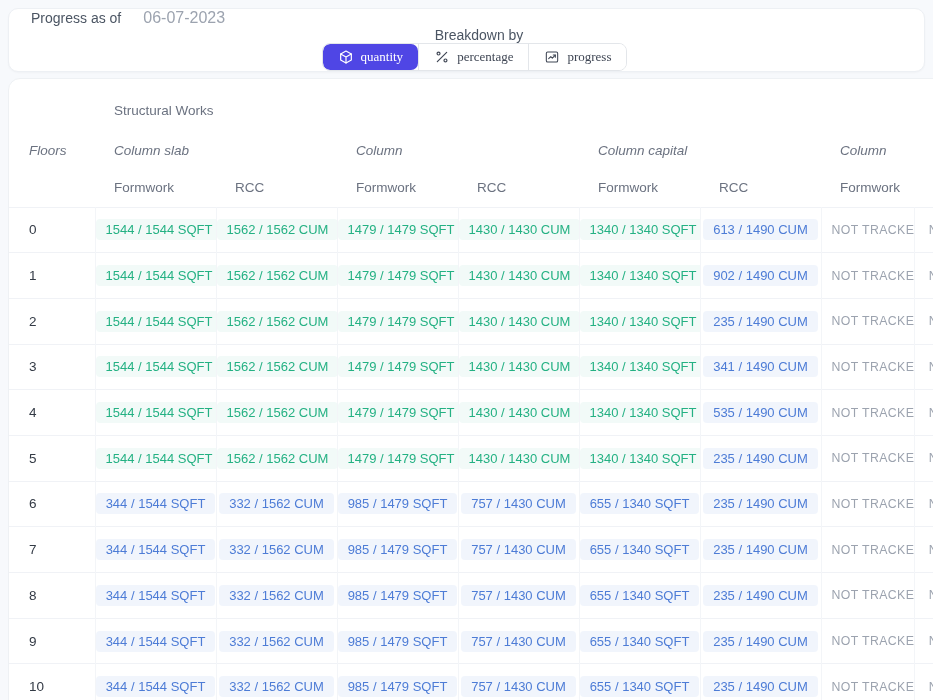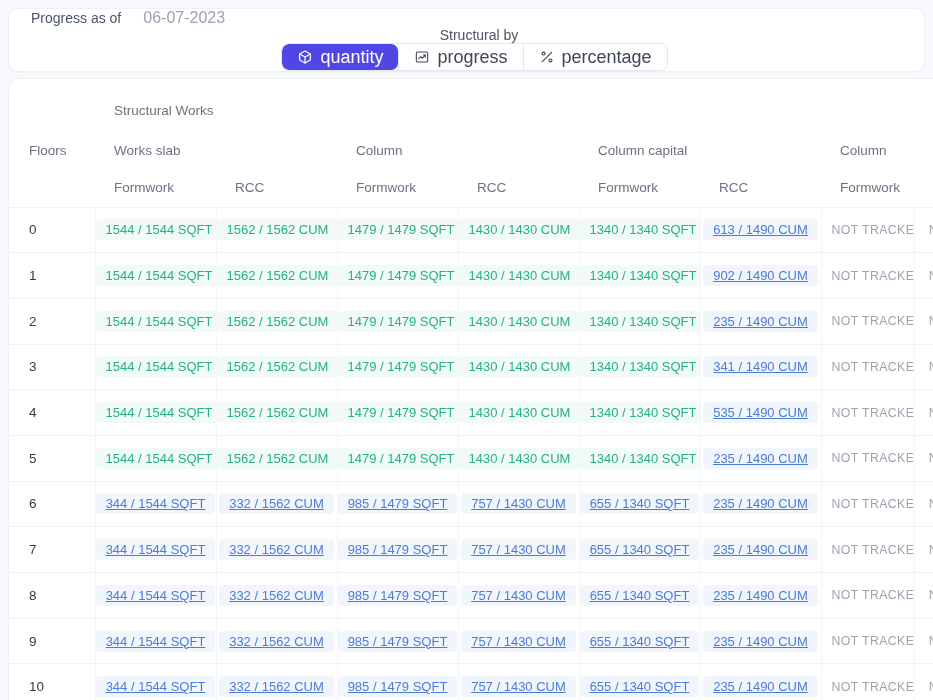--- a/index.html
+++ b/index.html
@@ -31,21 +31,21 @@
   .toolbar-divider { width:1px; align-self:stretch; background:#e8ebef; }
   .breakdown-label { font-size:14px; color:#4b5563; margin-left:25px; }
   .seg-group {
     display:flex; align-items:stretch; margin-left:16px;
     border:1px solid #e3e6ea; border-radius:8px; background:#ffffff;
     overflow:hidden; height:38px;
   }
   .seg {
     display:flex; align-items:center; gap:7px;
     padding:0 15px; background:#ffffff; border:none; cursor:pointer;
-    font-family:Liberation Sans, sans-serif; font-size:18px; color:#3f4654;
+    font-family:Liberation Serif, serif; font-size:13px; color:#3f4654;
     border-left:1px solid #e3e6ea;
   }
   .seg:first-child { border-left:none; }
   .seg.active {
     background:var(--accent,#4f46e5); color:#ffffff;
     border-radius:7px; border-left:none;
   }
   .seg .ico { display:inline-flex; width:16px; height:16px; }
   .seg .ico svg { width:16px; height:16px; }
   .seg-label { white-space:nowrap; }
@@ -62,80 +62,80 @@
   }
   table { border-collapse:collapse; table-layout:fixed; width:1026px; }
   col.c-floors { width:86px; }
   col.c-data   { width:121px; }
   col.c-framing{ width:93px; }
   thead th {
     font-weight:400; font-size:13.5px; color:#6b7280;
     text-align:left; padding-left:19px; white-space:nowrap;
   }
   thead tr.h-group th { height:42px; }
-  thead tr.h-cols  th { height:38px; }
+  thead tr.h-cols  th { height:38px;font-style:italic; }
   thead tr.h-subs  th { height:38px; }
   thead th.floors-th { padding-left:20px; }
   tbody tr { border-top:1px solid #f0f2f6; }
   tbody td {
     height:45.7px; text-align:center; font-size:13px;
     border-left:1px solid #f3f5f8; white-space:nowrap; overflow:hidden;
   }
   tbody td.floor-cell {
     text-align:left; padding-left:20px; color:#333a45;
     border-left:none; font-size:13.5px;
   }
   .val { display:inline-block; padding:3px 10px; border-radius:4px; }
   .val.complete { color:var(--complete,#24b183); background:rgba(36,177,131,.06);text-align:right; }
-  .val.partial  { color:var(--partial,#4d7cd6);  background:rgba(77,124,214,.08);text-decoration:underline; }
+  .val.partial  { color:var(--partial,#4d7cd6);  background:rgba(77,124,214,.08); }
   .val.untracked{
     color:var(--untracked,#9ca3af); background:transparent;
     font-size:12.3px; letter-spacing:.4px;
   }
 </style>
 </head>
 <body>
 
 <div class="toolbar">
   <div class="toolbar-left">
     <span class="progress-label">Progress as of</span>
     <input class="date-input" type="text" value="06-07-2023" style="">
   </div>
   <div class="toolbar-divider"></div>
-  <span class="breakdown-label">Structural by</span>
+  <span class="breakdown-label">Breakdown by</span>
   <div class="seg-group">
       <button class="seg active">
         <span class="ico">
           <svg viewBox="0 0 24 24" fill="none" stroke="currentColor" stroke-width="1.8" stroke-linecap="round" stroke-linejoin="round">
             <path d="M12 3l8 4.5v9L12 21l-8-4.5v-9L12 3z"></path>
             <path d="M12 12l8-4.5M12 12v9M12 12L4 7.5"></path>
           </svg>
         </span>
         <span class="seg-label">quantity</span>
       </button>
       <button class="seg">
         <span class="ico">
+          <svg viewBox="0 0 24 24" fill="none" stroke="currentColor" stroke-width="1.8" stroke-linecap="round" stroke-linejoin="round">
+            <circle cx="6.8" cy="6.8" r="2.2"></circle>
+            <circle cx="17.2" cy="17.2" r="2.2"></circle>
+            <path d="M19 5L5 19"></path>
+          </svg>
+        </span>
+        <span class="seg-label">percentage</span>
+      </button>
+      <button class="seg">
+        <span class="ico">
           <svg viewBox="0 0 24 24" fill="none" stroke="currentColor" stroke-width="1.6" stroke-linecap="round" stroke-linejoin="round">
             <rect x="3.5" y="4.5" width="17" height="15" rx="2"></rect>
             <path d="M7 14.5l3.2-3.2 2.3 2.3 4.5-4.5"></path>
             <path d="M13.8 9.1H17v3.2"></path>
           </svg>
         </span>
         <span class="seg-label">progress</span>
       </button>
-      <button class="seg">
-        <span class="ico">
-          <svg viewBox="0 0 24 24" fill="none" stroke="currentColor" stroke-width="1.8" stroke-linecap="round" stroke-linejoin="round">
-            <circle cx="6.8" cy="6.8" r="2.2"></circle>
-            <circle cx="17.2" cy="17.2" r="2.2"></circle>
-            <path d="M19 5L5 19"></path>
-          </svg>
-        </span>
-        <span class="seg-label">percentage</span>
-      </button>
     </div>
 </div>
 
 <div class="table-card">
   <table>
     <colgroup>
         <col class="c-floors">
         <col class="c-data">
         <col class="c-data">
         <col class="c-data">
@@ -145,21 +145,21 @@
         <col class="c-framing">
         <col class="c-data">
       </colgroup>
     <thead>
         <tr class="h-group">
           <th></th>
           <th colspan="8">Structural Works</th>
         </tr>
         <tr class="h-cols">
           <th class="floors-th">Floors</th>
-          <th colspan="2">Works slab</th>
+          <th colspan="2">Column slab</th>
           <th colspan="2">Column</th>
           <th colspan="2">Column capital</th>
           <th colspan="1">Column</th>
           <th></th>
         </tr>
         <tr class="h-subs">
           <th></th>
           <th>Formwork</th>
           <th>RCC</th>
           <th>Formwork</th>

